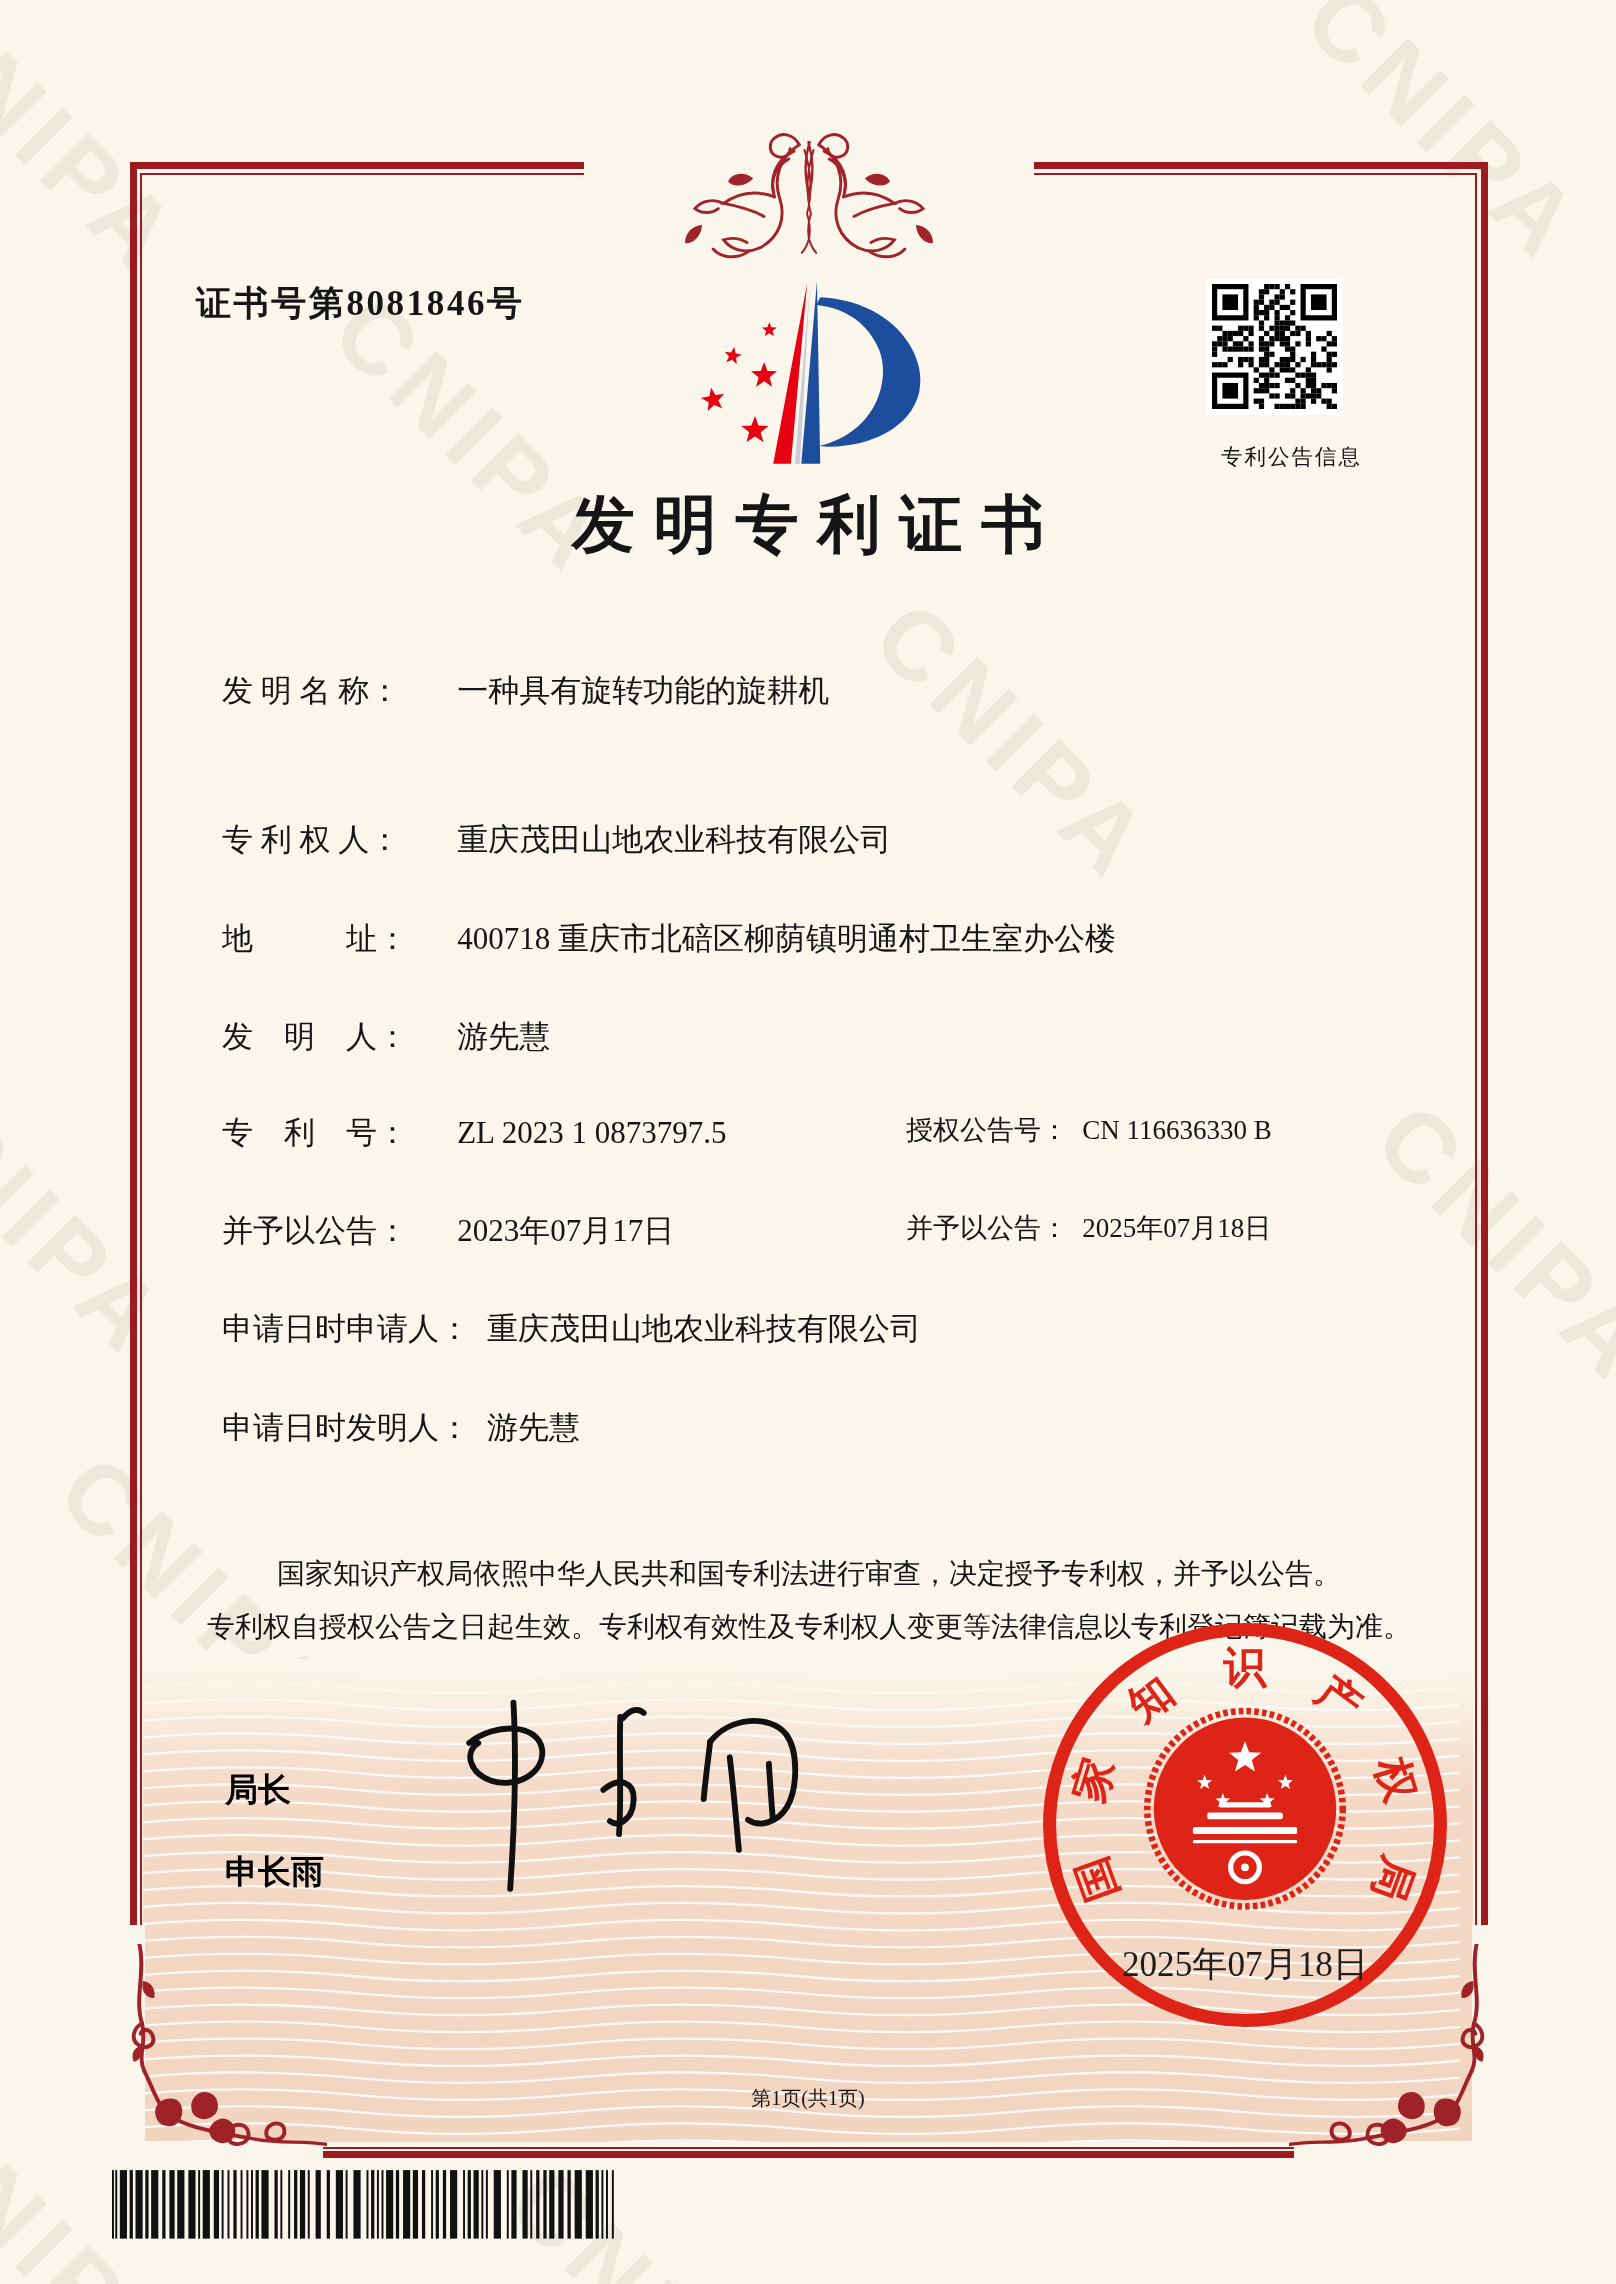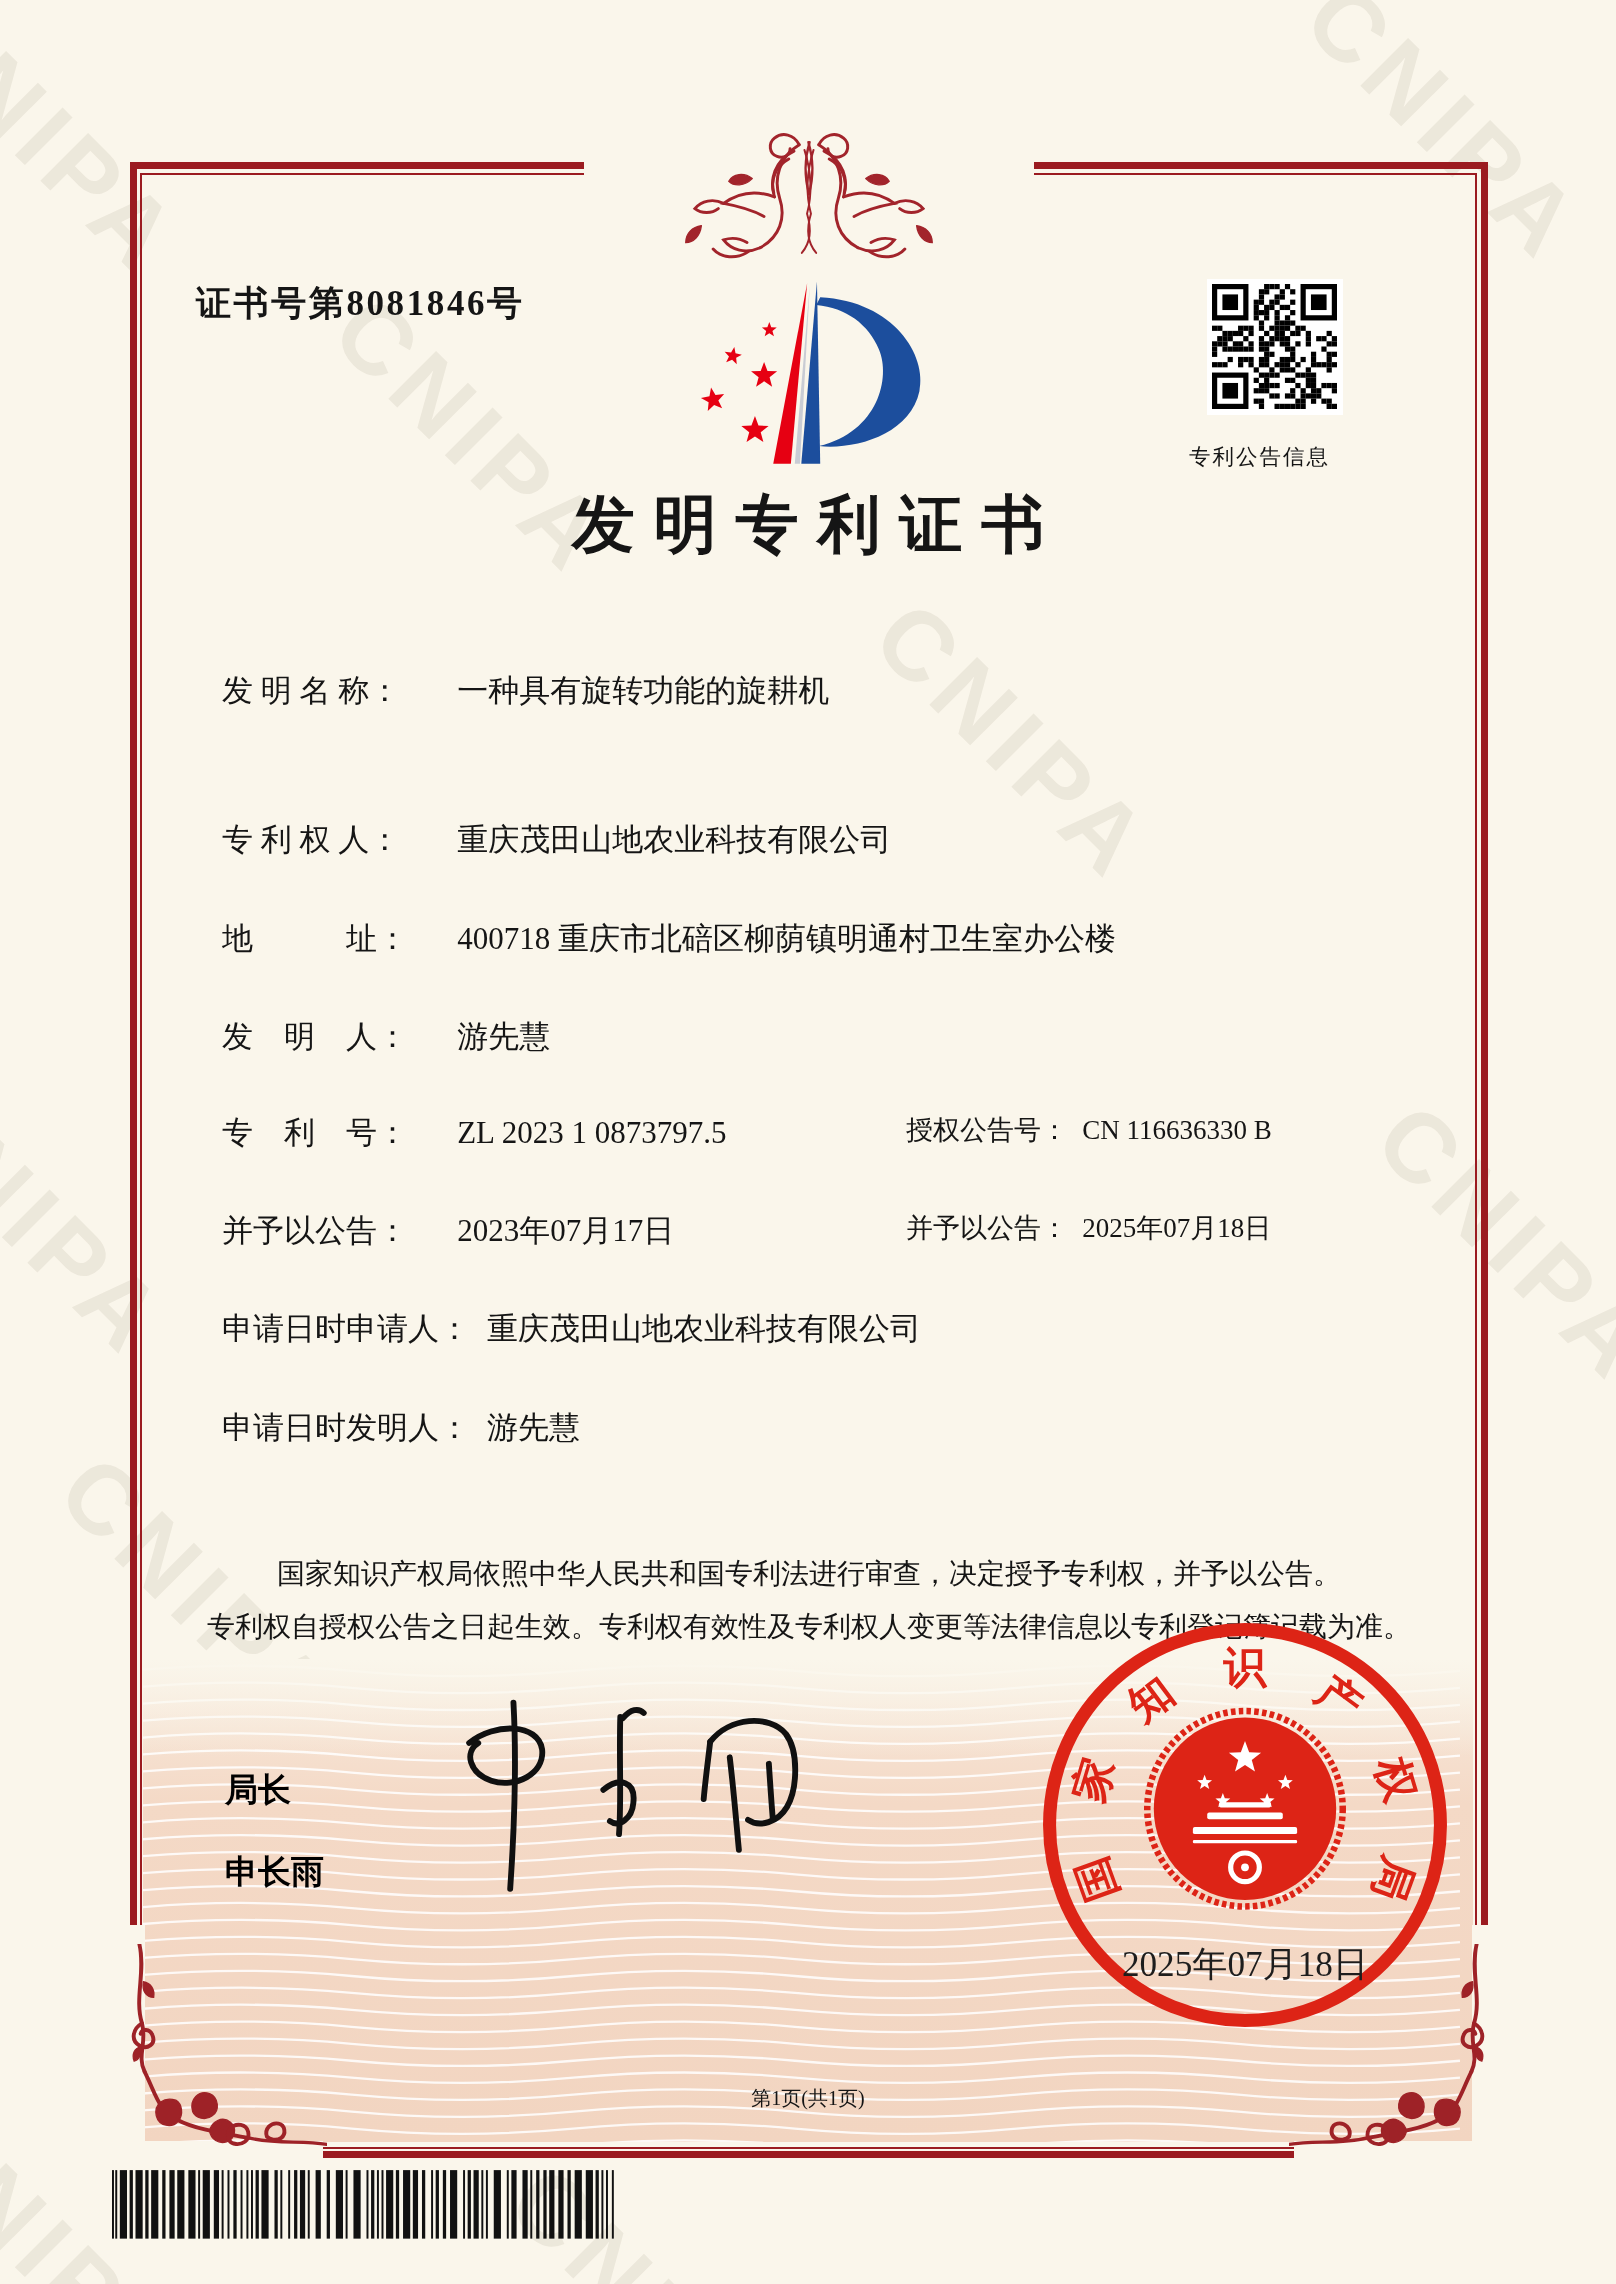--- a/index.html
+++ b/index.html
@@ -23,21 +23,21 @@
   
   .waveband{left:143px;top:1659px;width:1330px;height:483px;
     background:linear-gradient(180deg,#f8ecdf 0%,#f4d9c6 30%,#f2d5c1 100%);overflow:hidden;}
   .wavefade{left:143px;top:1659px;width:1330px;height:98px;
     background:linear-gradient(180deg,#faf6eb 0%,rgba(250,246,235,0) 100%);}
   
   .cert-no{left:196px;top:280px;font-size:35px;letter-spacing:2.6px;font-weight:bold;}
   .logo{left:691px;top:279px;}
   .qrbox{left:1207px;top:279px;width:136px;height:136px;background:#ffffff;}
   .qrbox svg{position:absolute;left:5.2px;top:5.2px;}
-  .qr-label{left:1189px;top:442px;width:173px;text-align:left;font-size:21.5px;letter-spacing:2px;}
+  .qr-label{left:1189px;top:442px;width:173px;text-align:right;font-size:21.5px;letter-spacing:2px;}
   .doc-title{left:0;top:482px;width:1616px;text-align:center;
     font-size:63px;font-weight:700;letter-spacing:0.30em;text-indent:0.30em;}
   
   .row{position:absolute;left:222px;font-size:31px;white-space:nowrap;}
   .flabel{display:inline-block;min-width:230px;}
   .fvalue{margin-left:5.2px;}
   .col2{position:absolute;left:906px;font-size:27px;white-space:nowrap;}
   .col2 .fvalue{margin-left:14.3px;}
   .longlabel .fvalue{margin-left:17px;}
   

